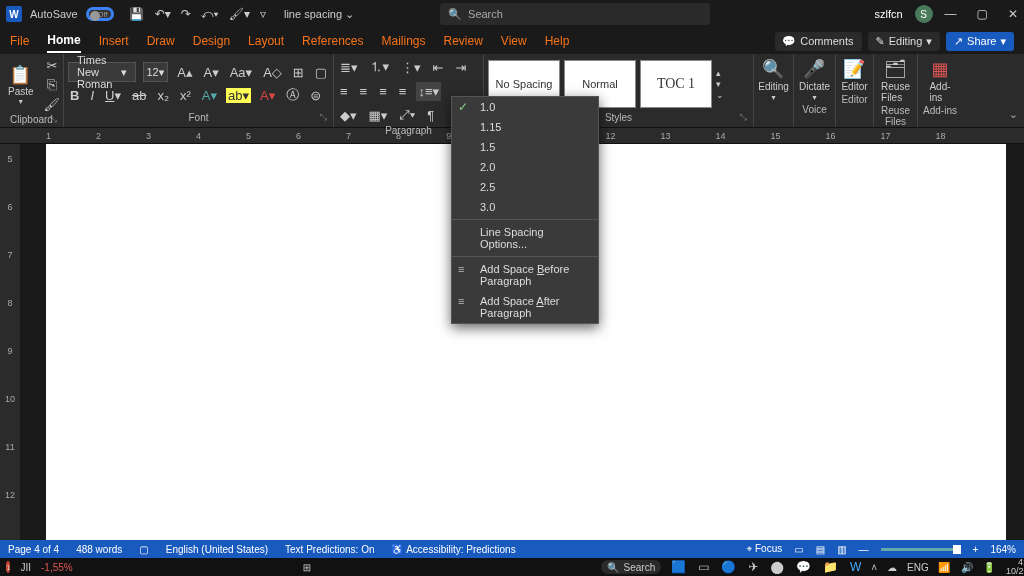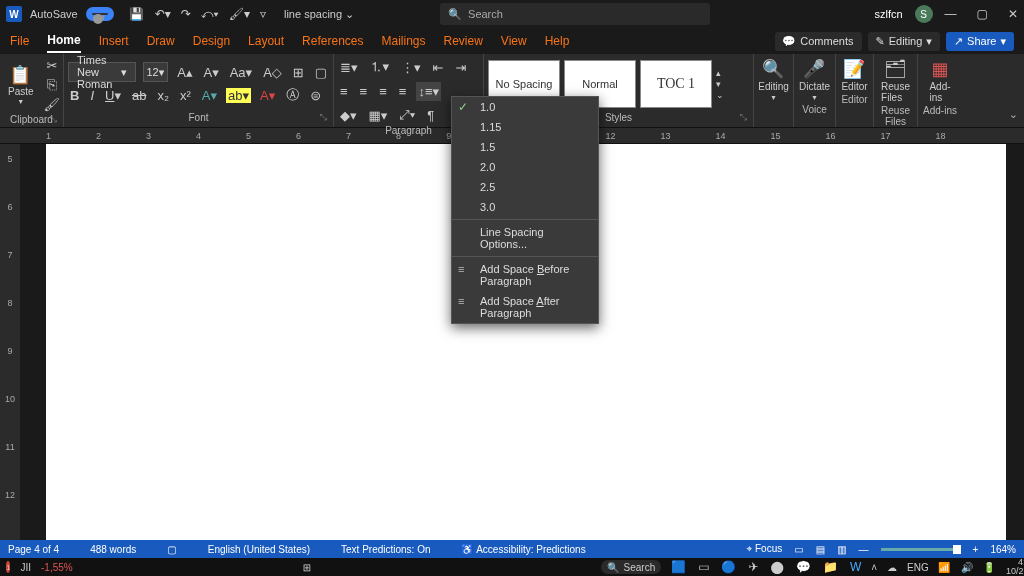--- a/index.html
+++ b/index.html
@@ -2,21 +2,21 @@
 <html><head>
 <meta charset="utf-8">
 <style>
 * { margin: 0; padding: 0; box-sizing: border-box; font-family: "Segoe UI", sans-serif; }
 body { width: 1024px; height: 576px; background: #1e1e1e; color: #fff; overflow: hidden; position: relative; font-size: 11px; }
 
 
 .titlebar { height: 28px; background: #1a1a1a; display: flex; align-items: center; padding: 0 6px; gap: 8px; }
 .word-icon { width: 16px; height: 16px; background: #185abd; color: #fff; display: flex; align-items: center; justify-content: center; font-weight: bold; font-size: 10px; border-radius: 2px; }
 .autosave-lbl { font-size: 11px; color: #ccc; }
-.toggle { width: 28px; height: 14px; border: 6px solid #3b82f6; border-radius: 7px; position: relative; background: #333; }
+.toggle { width: 28px; height: 14px; border: 3px solid #3b82f6; border-radius: 7px; position: relative; background: #333; }
 .toggle .knob { position: absolute; left: 1px; top: 1px; width: 10px; height: 10px; background: #999; border-radius: 50%; }
 .toggle .off { position: absolute; right: 3px; top: 0; font-size: 8px; color: #999; }
 .qat { display: flex; gap: 10px; align-items: center; margin-left: 8px; color: #ccc; }
 .qat span { font-size: 12px; }
 .title-item { color: #ccc; font-size: 11px; margin-left: 10px; display: flex; align-items: center; gap: 3px; }
 .search-box { margin: 0 auto; width: 270px; height: 22px; background: #2a2a2a; border-radius: 3px; display: flex; align-items: center; padding: 0 8px; color: #aaa; gap: 6px; }
 .title-right { margin-left: auto; display: flex; align-items: center; gap: 12px; }
 .user-badge { width: 18px; height: 18px; background: #4a7a5a; border-radius: 50%; display: flex; align-items: center; justify-content: center; font-size: 10px; }
 .win-btns { display: flex; gap: 20px; color: #ccc; font-size: 12px; }
 
@@ -68,21 +68,21 @@
 
 .ls-menu { position: absolute; left: 451px; top: 96px; width: 148px; background: #3a3a3a; border: 1px solid #555; box-shadow: 0 4px 12px rgba(0,0,0,0.6); z-index: 100; font-size: 11px; color: #ddd; }
 .ls-item { padding: 4px 8px 4px 28px; position: relative; cursor: pointer; }
 .ls-item .chk { position: absolute; left: 6px; top: 3px; color: #8c8; font-size: 12px; }
 .ls-sep { height: 1px; background: #555; margin: 2px 0; }
 .ls-item.wic { padding-left: 28px; }
 .ls-item .lic { position: absolute; left: 6px; top: 4px; font-size: 11px; color: #bbb; }
 .ls-item u { text-decoration: underline; }
 
 
-.status { position: absolute; left: 0; right: 0; bottom: 18px; height: 18px; background: #185abd; display: flex; align-items: center; padding: 0 8px; font-size: 10px; color: #fff; gap: 31px; }
+.status { position: absolute; left: 0; right: 0; bottom: 18px; height: 18px; background: #185abd; display: flex; align-items: center; padding: 0 8px; font-size: 10px; color: #fff; gap: 17px; }
 .status-right { margin-left: auto; display: flex; align-items: center; gap: 12px; }
 .zoom-slider { width: 80px; height: 3px; background: #6aa; position: relative; }
 .zoom-slider .thumb { position: absolute; right: 0; top: -3px; width: 8px; height: 9px; background: #fff; }
 
 
 .taskbar { position: absolute; left: 0; right: 0; bottom: 0; height: 18px; background: #111; display: flex; align-items: center; padding: 0 6px; font-size: 10px; color: #ccc; gap: 10px; }
 .tb-search { width: 130px; height: 14px; background: #2a2a2a; border-radius: 7px; display: flex; align-items: center; padding: 0 6px; gap: 4px; margin-left: 280px; }
 .tb-icons { display: flex; gap: 12px; font-size: 12px; }
 .tb-right { margin-left: auto; display: flex; align-items: center; gap: 10px; }
 .tb-time { display: flex; flex-direction: column; align-items: flex-end; font-size: 9px; line-height: 9px; }

